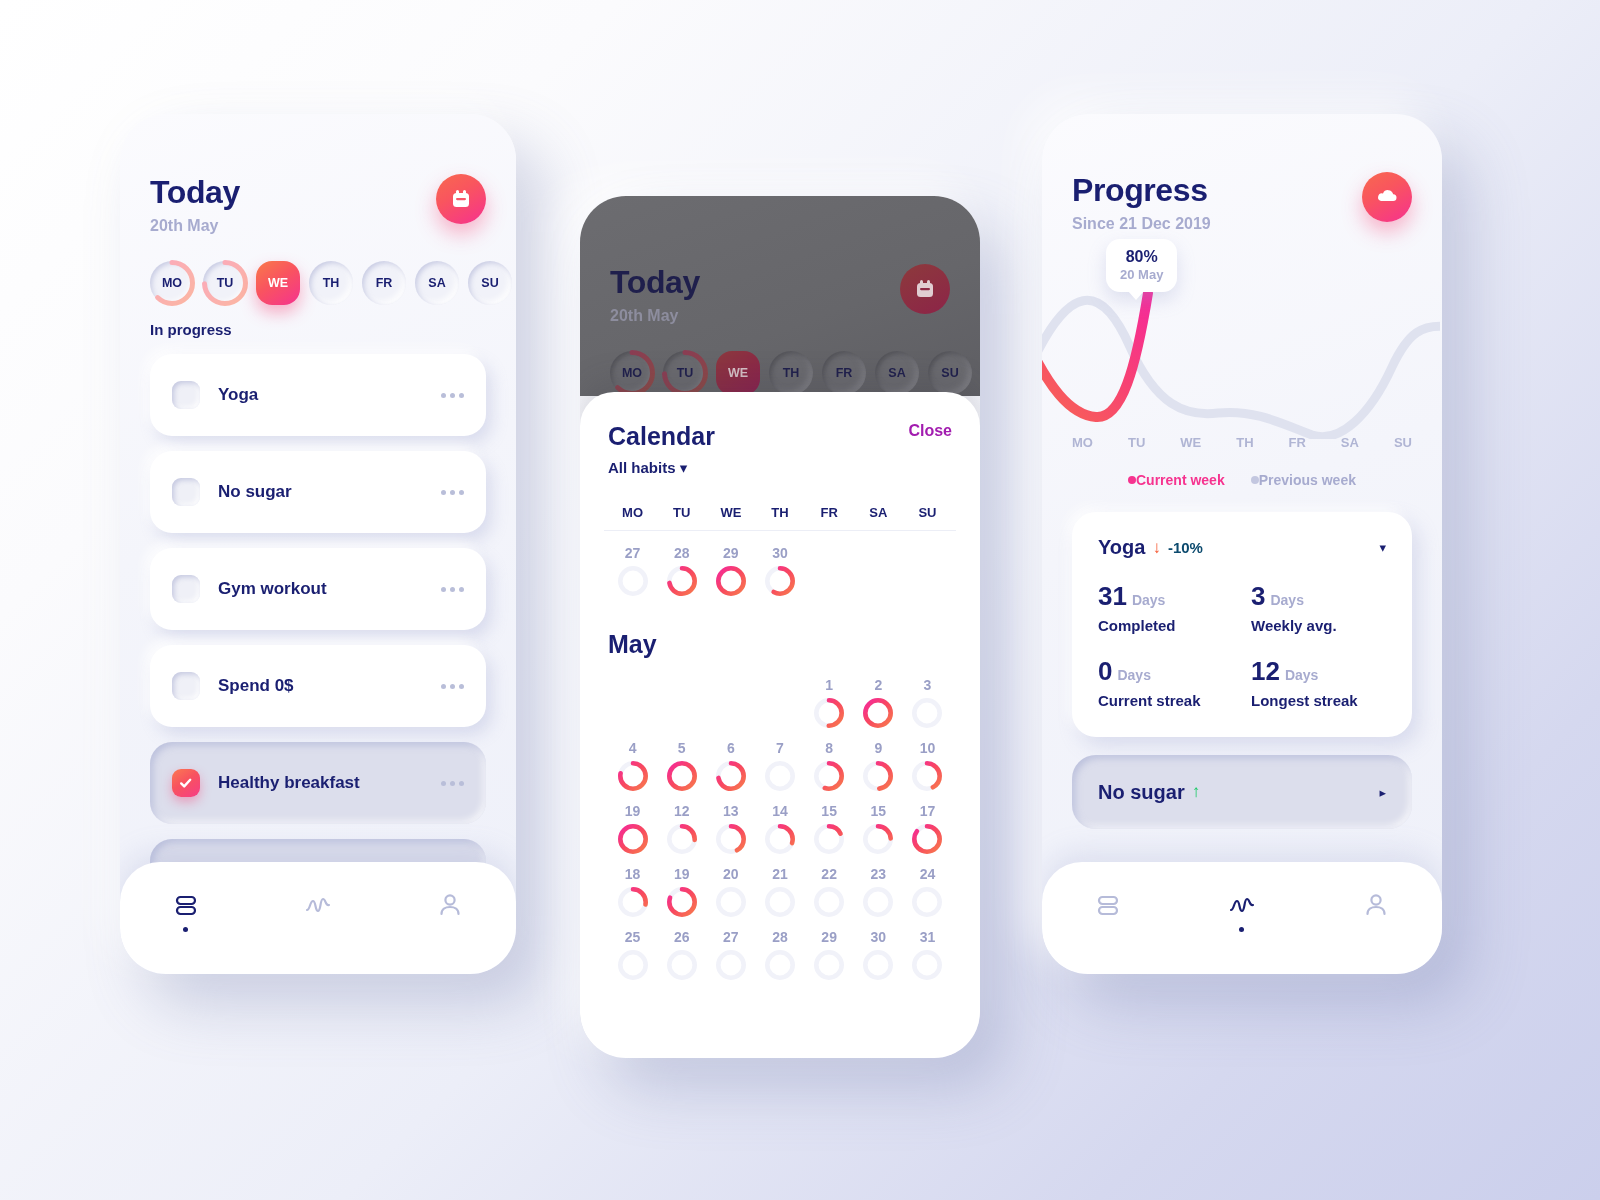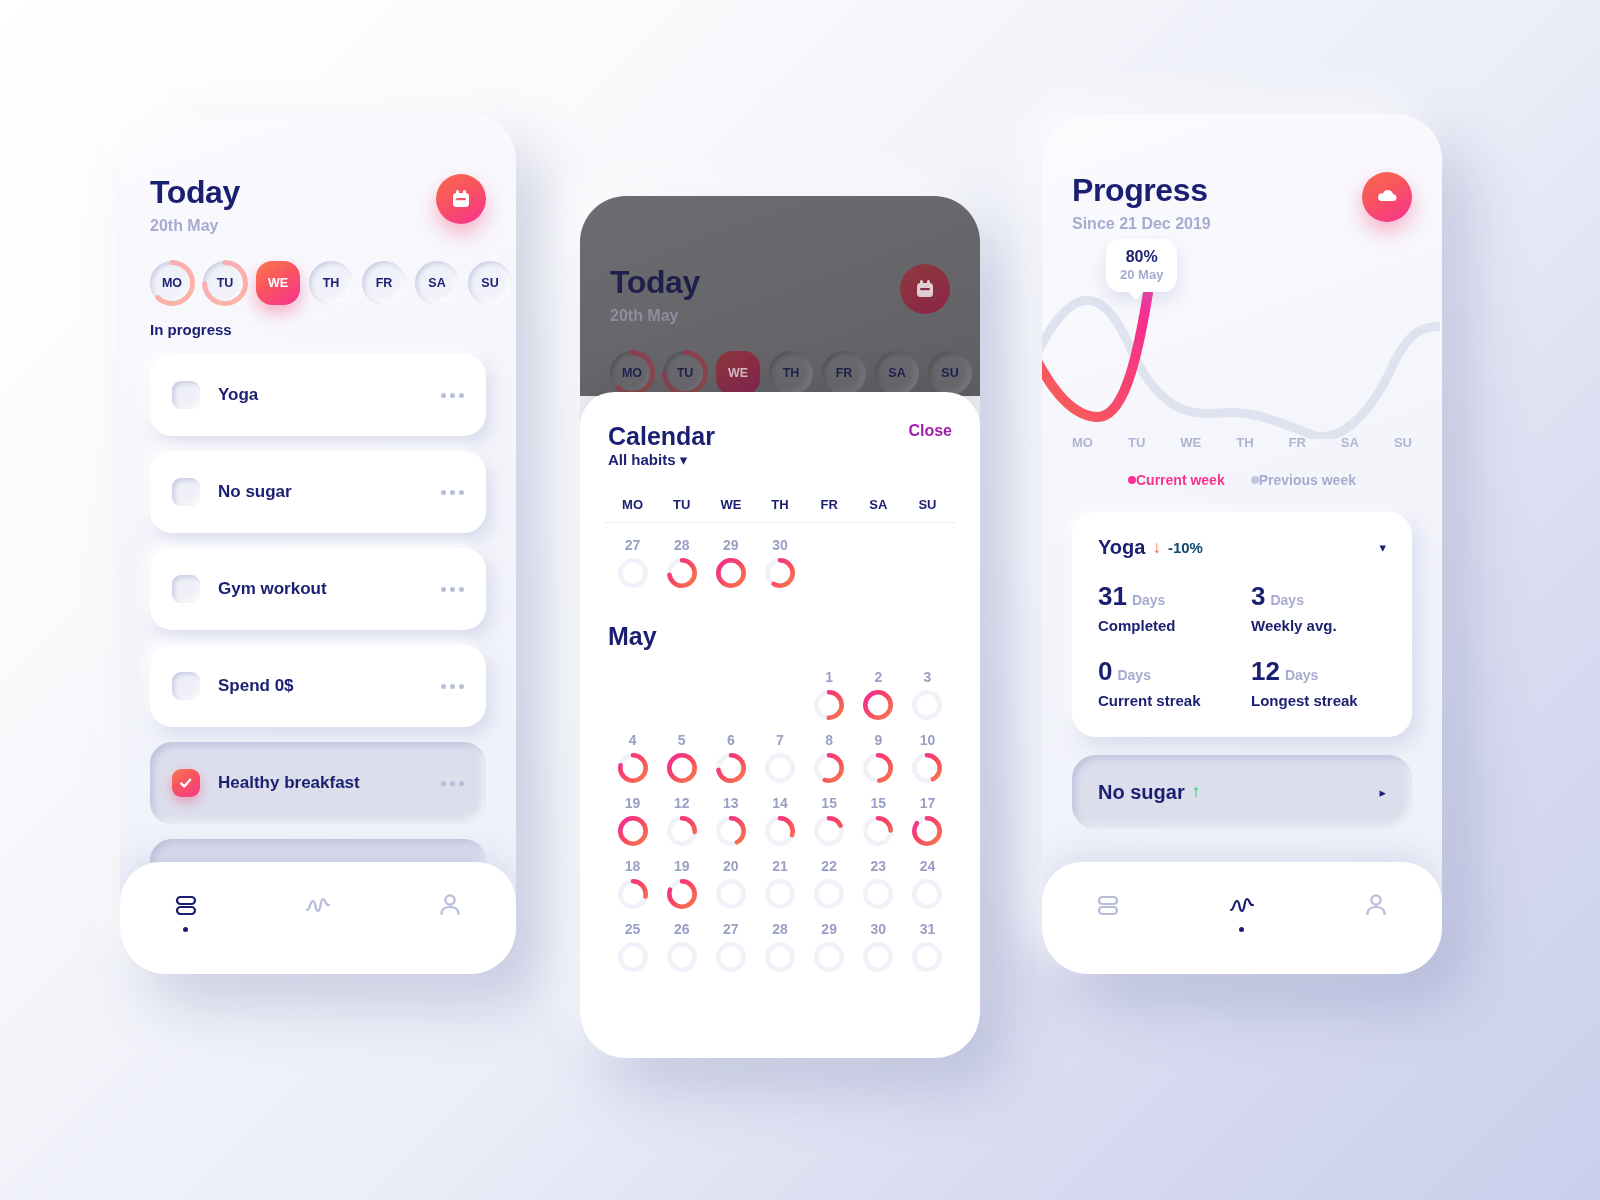--- a/index.html
+++ b/index.html
@@ -112,21 +112,21 @@
     color: #d6c0c6; box-shadow: none;
   }
   .sheet {
     position: absolute; left: 0; right: 0; top: 196px; bottom: 0;
     background: #ffffff; border-radius: 34px 34px 46px 46px;
     padding: 30px 28px 0 28px;
     box-shadow: 0 -12px 30px rgba(60,60,70,0.18);
   }
   .sheet-head { display: flex; align-items: flex-start; justify-content: space-between; }
   .close-link { font-size: 16px; font-weight: bold; color: #a21caf; cursor: pointer; }
-  .all-habits { font-size: 15px; font-weight: bold; color: #1a1f71; cursor: pointer; }
+  .all-habits { font-size: 15px; font-weight: bold; color: #1a1f71; margin-top: 8px; cursor: pointer; }
   .cal-grid { display: grid; grid-template-columns: repeat(7, 1fr); text-align: center; }
   .cal-dow { font-size: 13px; font-weight: bold; color: #1a1f71; padding: 14px 0 10px; }
   .cal-rule { height: 1px; background: #eceef6; margin: 0 -4px 10px; }
   .cal-cell { padding: 4px 0 8px; }
   .cal-num { font-size: 14px; font-weight: bold; color: #9a9fc6; margin-bottom: 5px; }
   .cal-num.blank { visibility: hidden; }
   .month-label { font-size: 25px; font-weight: bold; color: #1a1f71; margin: 26px 0 14px; }
 
   
   .chart-wrap { position: relative; height: 200px; margin: 6px -2px 0; }

